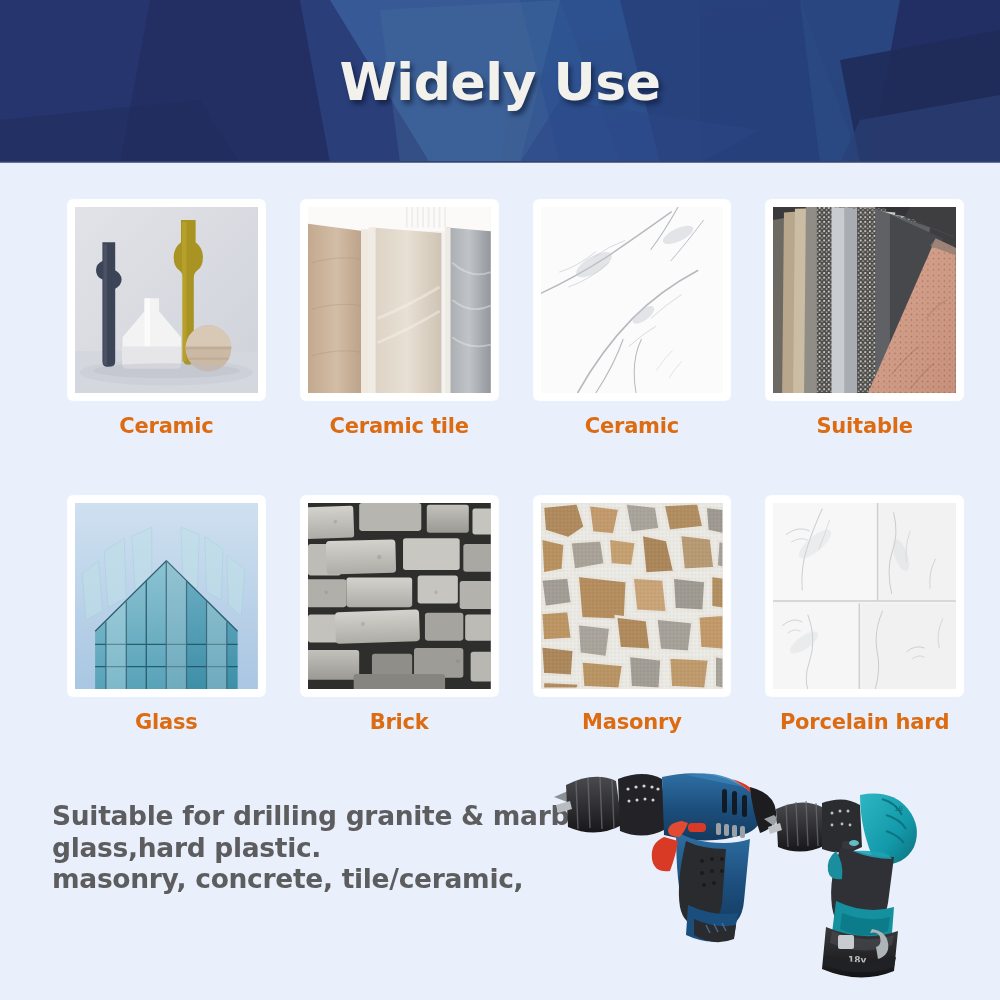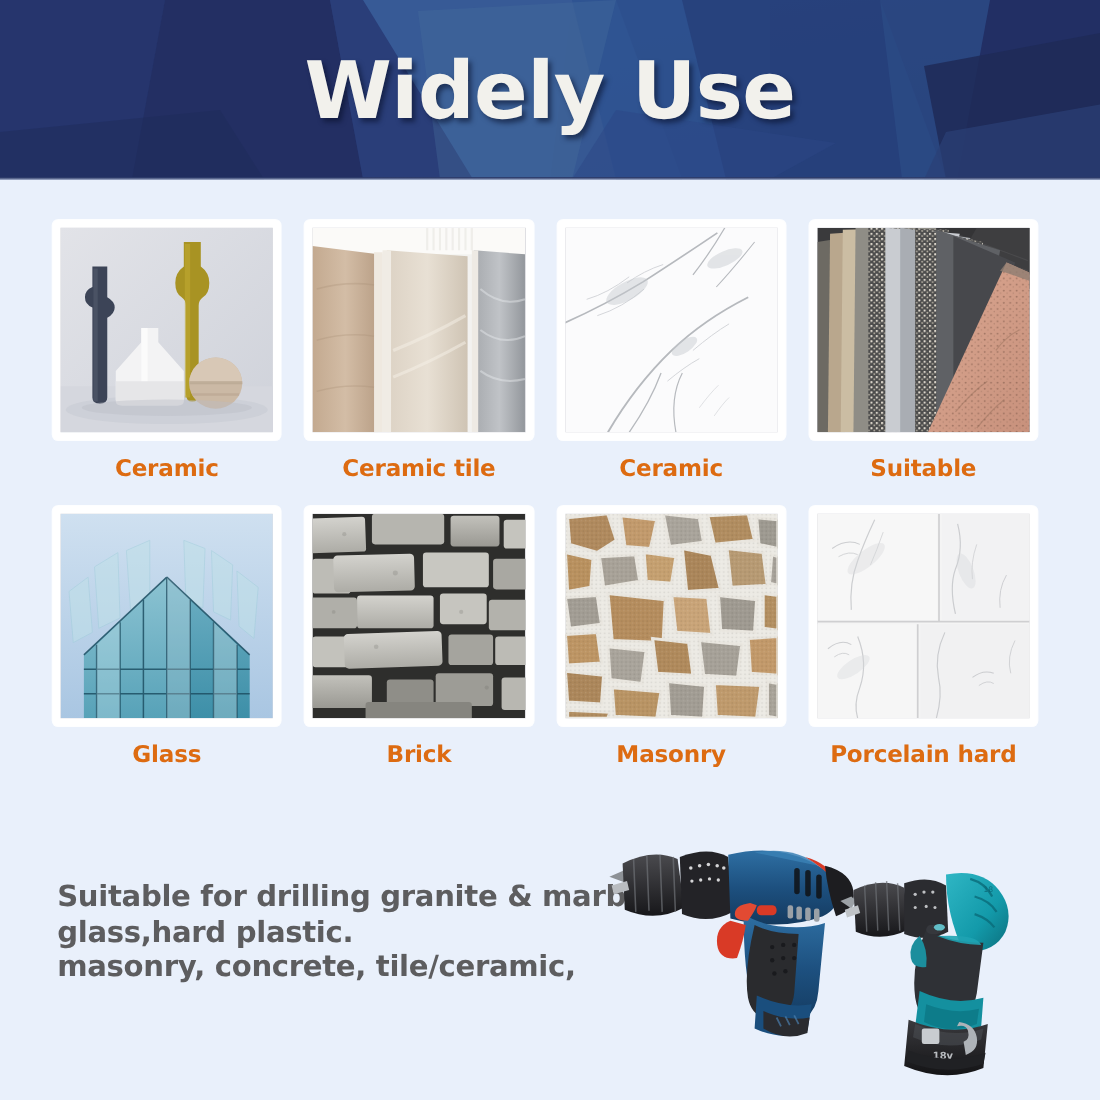--- a/index.html
+++ b/index.html
@@ -15,38 +15,38 @@
   .header{
     position:absolute;left:0;top:0;width:1000px;height:163px;
     background:#23356f;overflow:hidden;
   }
   .header svg{position:absolute;left:0;top:0;width:1000px;height:163px;display:block;}
   .header-title{
     position:absolute;left:0;top:0;width:1000px;height:163px;
     display:flex;align-items:center;justify-content:center;
     font-family:"DejaVu Sans", sans-serif;
     font-weight:bold;
-    font-size:72px;
+    font-size:52px;
     letter-spacing:-0.5px;
     color:#f2f1ec;
     text-shadow:3px 4px 5px rgba(8,14,40,.55);
     z-index:5;
     text-align:right;
   }
   .header-underline{
     position:absolute;left:0;top:161px;width:1000px;height:4px;
     background:linear-gradient(180deg,#1b2a5c 0%, #dfe8f8 100%);
     z-index:6;
   }
 
   
   .grid{
-    position:absolute;left:48px;top:200px;width:895px;
+    position:absolute;left:68px;top:200px;width:895px;
     display:grid;grid-template-columns:repeat(4,1fr);
-    column-gap:22px;row-gap:0px;
+    column-gap:22px;row-gap:0px;gap:36px;
   }
   .cell{display:flex;flex-direction:column;align-items:center;}
   .thumb{
     width:100%;height:200px;
     background:#fff;
     padding:7px;
     box-sizing:border-box;
     border-radius:5px;
     box-shadow:0 0 0 1px rgba(255,255,255,.9);
   }

